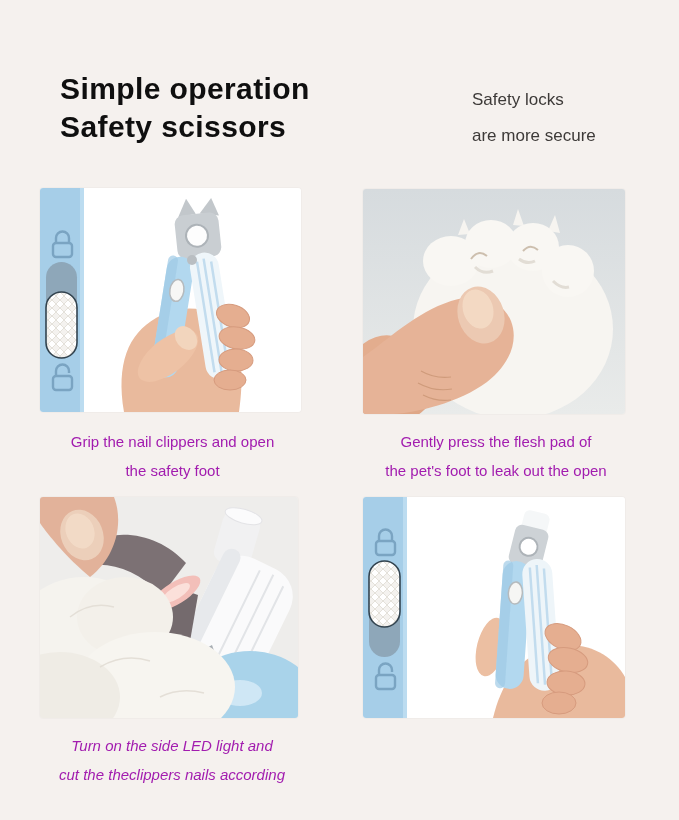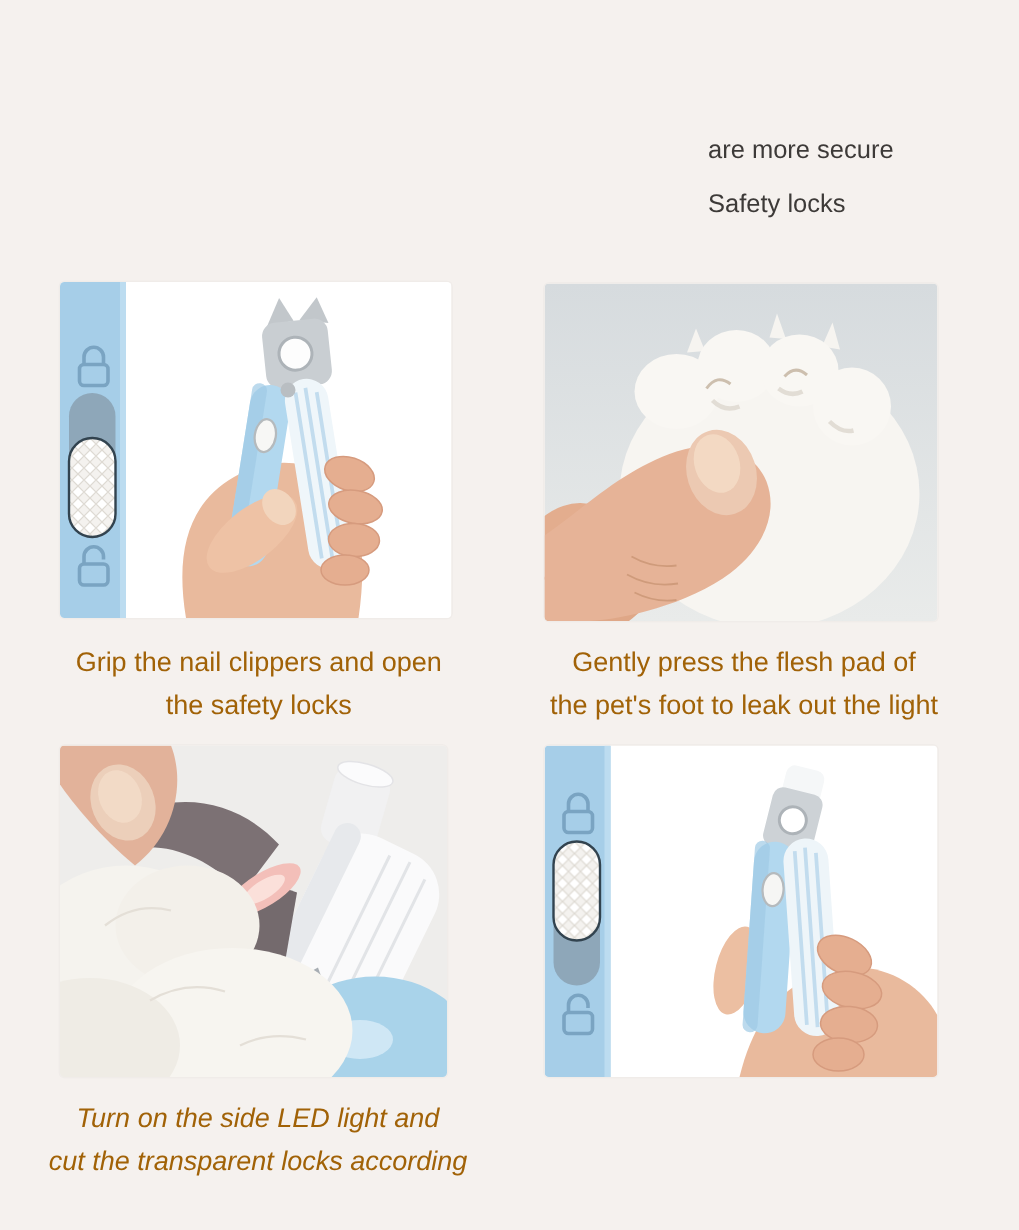--- a/index.html
+++ b/index.html
@@ -12,34 +12,38 @@
 
   figure{margin:0;padding:0;position:absolute;}
   .photo{position:absolute;border-radius:3px;overflow:hidden;box-shadow:0 0 0 1px rgba(0,0,0,0.02);}
   .photo svg{display:block;width:100%;height:100%;}
 
   .p1{left:40px;top:188px;width:261px;height:224px;}
   .p2{left:363px;top:189px;width:262px;height:225px;}
   .p3{left:40px;top:497px;width:258px;height:221px;}
   .p4{left:363px;top:497px;width:262px;height:221px;}
 
-  .caption{position:absolute;text-align:center;font-size:18px;line-height:29px;color:#a16207;}
+  .caption{position:absolute;text-align:center;font-size:15px;line-height:29px;color:#a21caf;}
   .c1{left:25px;top:427px;width:295px;}
   .c2{left:350px;top:427px;width:292px;}
   .c3{left:22px;top:731px;width:300px;font-style:italic;}
   .c4{left:350px;top:731px;width:292px;}
 </style>
 </head>
 <body>
 
 <div class="canvas">
 
+  <div class="title">
+    <div>Simple operation</div>
+    <div>Safety scissors</div>
+  </div>
   <div class="subtitle">
+    <div>Safety locks</div>
     <div>are more secure</div>
-    <div>Safety locks</div>
   </div>
 
   <figure class="photo p1">
     <svg viewBox="0 0 261 224">
       <defs>
         <pattern id="dm1" width="8" height="8" patternUnits="userSpaceOnUse">
           <rect width="8" height="8" fill="#f4f2ef"></rect>
           <path d="M0 4 L4 0 L8 4 L4 8 Z" fill="#ffffff" stroke="#dedad3" stroke-width="0.8"></path>
         </pattern>
       </defs>
@@ -119,25 +123,25 @@
         <path d="M0 225 L0 168 C26 150 52 124 88 112 C116 103 140 112 148 132 C156 153 146 176 124 193 C96 214 52 224 30 225 Z" fill="#e6b397"></path>
         <ellipse cx="118" cy="126" rx="23" ry="29" transform="rotate(-18 118 126)" fill="#ecc9b2"></ellipse>
         <ellipse cx="115" cy="120" rx="15" ry="20" transform="rotate(-18 115 120)" fill="#f4dcc6" opacity="0.85"></ellipse>
         <path d="M58 182 q14 8 30 6 M55 194 q16 9 34 6 M60 206 q14 7 28 5" stroke="#cf9b7b" stroke-width="1.2" fill="none"></path>
       </g>
     </svg>
   </figure>
 
   <div class="caption c1">
     <div>Grip the nail clippers and open</div>
-    <div>the safety locks</div>
+    <div>the safety foot</div>
   </div>
   <div class="caption c2">
     <div>Gently press the flesh pad of</div>
-    <div>the pet's foot to leak out the light</div>
+    <div>the pet's foot to leak out the open</div>
   </div>
 
   <figure class="photo p3">
     <svg viewBox="0 0 258 221">
       <rect width="258" height="221" fill="#eeedeb"></rect>
       <g>
         <g transform="rotate(16 196 42)">
           <rect x="178" y="16" width="38" height="52" rx="10" fill="#f1f1f2"></rect>
           <ellipse cx="197" cy="18" rx="19" ry="7" fill="#fbfbfc" stroke="#e3e3e6"></ellipse>
         </g>
@@ -222,16 +226,16 @@
         <ellipse cx="200" cy="140" rx="19" ry="12" transform="rotate(25 200 140)"></ellipse>
         <ellipse cx="205" cy="163" rx="20" ry="12" transform="rotate(12 205 163)"></ellipse>
         <ellipse cx="203" cy="186" rx="19" ry="12" transform="rotate(4 203 186)"></ellipse>
         <ellipse cx="196" cy="206" rx="17" ry="11"></ellipse>
       </g>
     </svg>
   </figure>
 
   <div class="caption c3">
     <div>Turn on the side LED light and</div>
-    <div>cut the transparent locks according</div>
+    <div>cut the theclippers nails according</div>
   </div>
 
 </div>
 
 </body></html>

